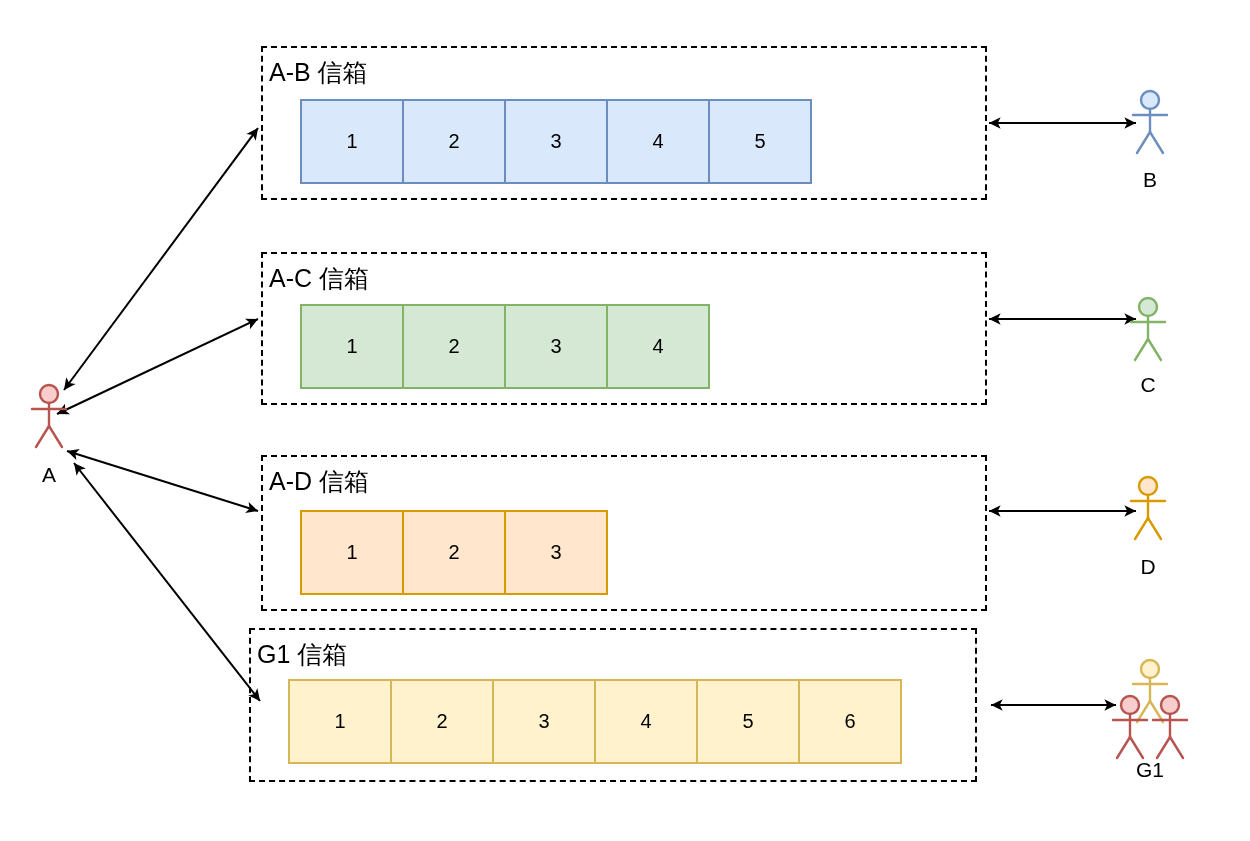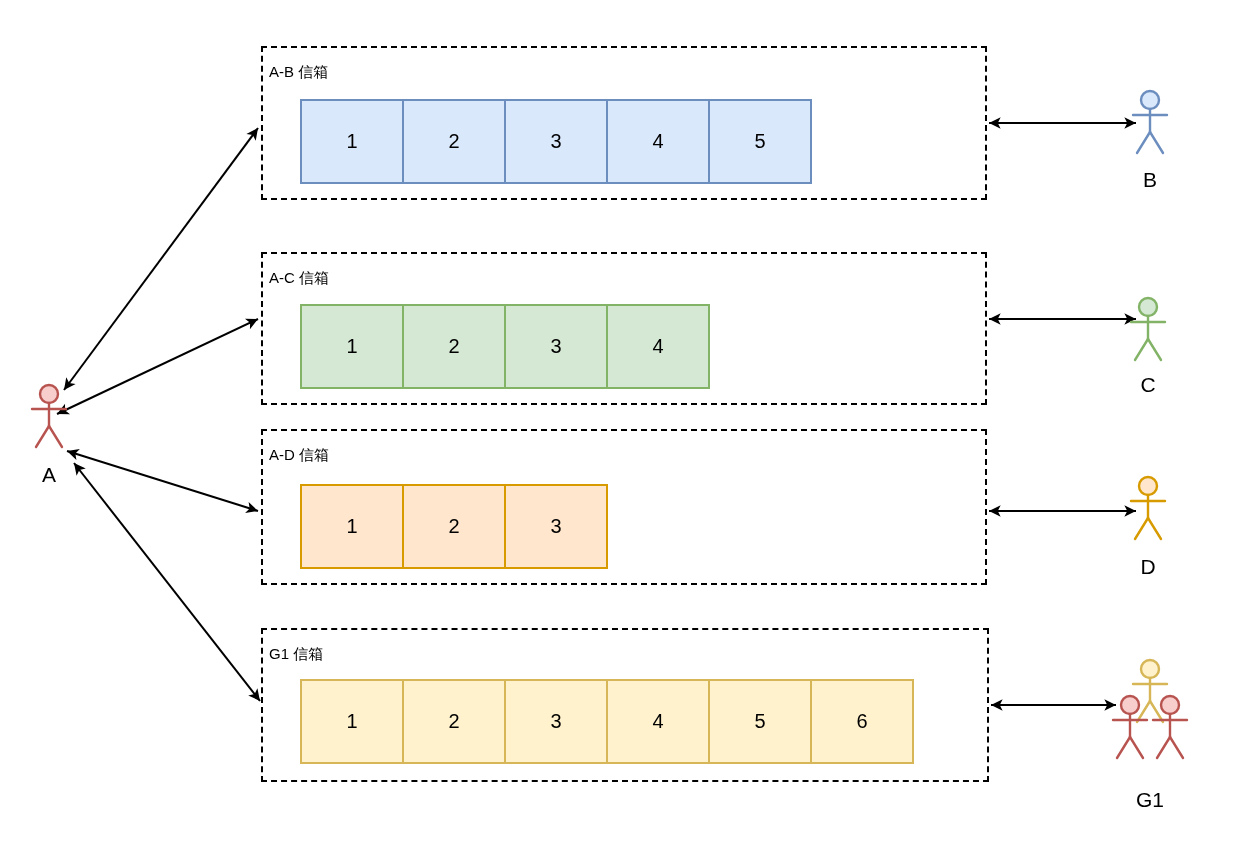--- a/index.html
+++ b/index.html
@@ -4,21 +4,21 @@
 <style>
   html,body{margin:0;padding:0;background:#fff;}
   .canvas{
     position:relative;width:1250px;height:841px;background:#ffffff;overflow:hidden;
     font-family:"Liberation Sans","DejaVu Sans",sans-serif;color:#000;
   }
   .connectors{position:absolute;left:0;top:0;width:1250px;height:841px;pointer-events:none;}
   .mailbox{
     position:absolute;width:726px;border:2px dashed #000;background:transparent;box-sizing:border-box;
   }
-  .mailbox-title{position:absolute;left:6px;top:12px;font-size:15px;line-height:24px;white-space:nowrap;}
+  .mailbox-title{position:absolute;left:6px;top:12px;font-size:25px;line-height:24px;white-space:nowrap;}
   .cells{position:absolute;left:37px;top:50px;display:flex;}
   .cell{
     width:104px;height:85px;border:2px solid #999;box-sizing:border-box;
     display:flex;align-items:center;justify-content:center;font-size:20px;
   }
   .cell + .cell{margin-left:-2px;}
   .mb-blue  .cell{background:#dae8fc;border-color:#6c8ebf;}
   .mb-green .cell{background:#d5e8d4;border-color:#82b366;}
   .mb-orange .cell{background:#ffe6cc;border-color:#d79b00;}
   .mb-yellow .cell{background:#fff2cc;border-color:#d6b656;}
@@ -62,30 +62,30 @@
   <div class="mailbox mb-green" style="left:261px;top:252px;height:153px">
     <div class="mailbox-title">A-C 信箱</div>
     <div class="cells">
       <div class="cell">1</div>
       <div class="cell">2</div>
       <div class="cell">3</div>
       <div class="cell">4</div>
     </div>
   </div>
 
-  <div class="mailbox mb-orange" style="left:261px;top:429px;height:156px">
+  <div class="mailbox mb-orange" style="left:261px;top:455px;height:156px">
     <div class="mailbox-title">A-D 信箱</div>
     <div class="cells" style="top:53px">
       <div class="cell">1</div>
       <div class="cell">2</div>
       <div class="cell">3</div>
     </div>
   </div>
 
-  <div class="mailbox mb-yellow" style="left:261px;top:628px;height:154px;width:728px">
+  <div class="mailbox mb-yellow" style="left:249px;top:628px;height:154px;width:728px">
     <div class="mailbox-title">G1 信箱</div>
     <div class="cells" style="top:49px">
       <div class="cell">1</div>
       <div class="cell">2</div>
       <div class="cell">3</div>
       <div class="cell">4</div>
       <div class="cell">5</div>
       <div class="cell">6</div>
     </div>
   </div>
@@ -150,15 +150,15 @@
       <line x1="20" y1="42" x2="33" y2="63"></line>
     </g>
     <g fill="none" stroke-width="2.4" stroke-linecap="round" transform="translate(52,36)" stroke="#b85450">
       <circle cx="20" cy="10" r="9" fill="#f8cecc"></circle>
       <line x1="20" y1="19" x2="20" y2="42"></line>
       <line x1="3" y1="25" x2="37" y2="25"></line>
       <line x1="20" y1="42" x2="7" y2="63"></line>
       <line x1="20" y1="42" x2="33" y2="63"></line>
     </g>
   </svg>
-  <div class="actor-label" style="left:1120px;top:788px">G1</div>
+  <div class="actor-label" style="left:1120px;top:758px">G1</div>
 
 </div>
 
 </body></html>

